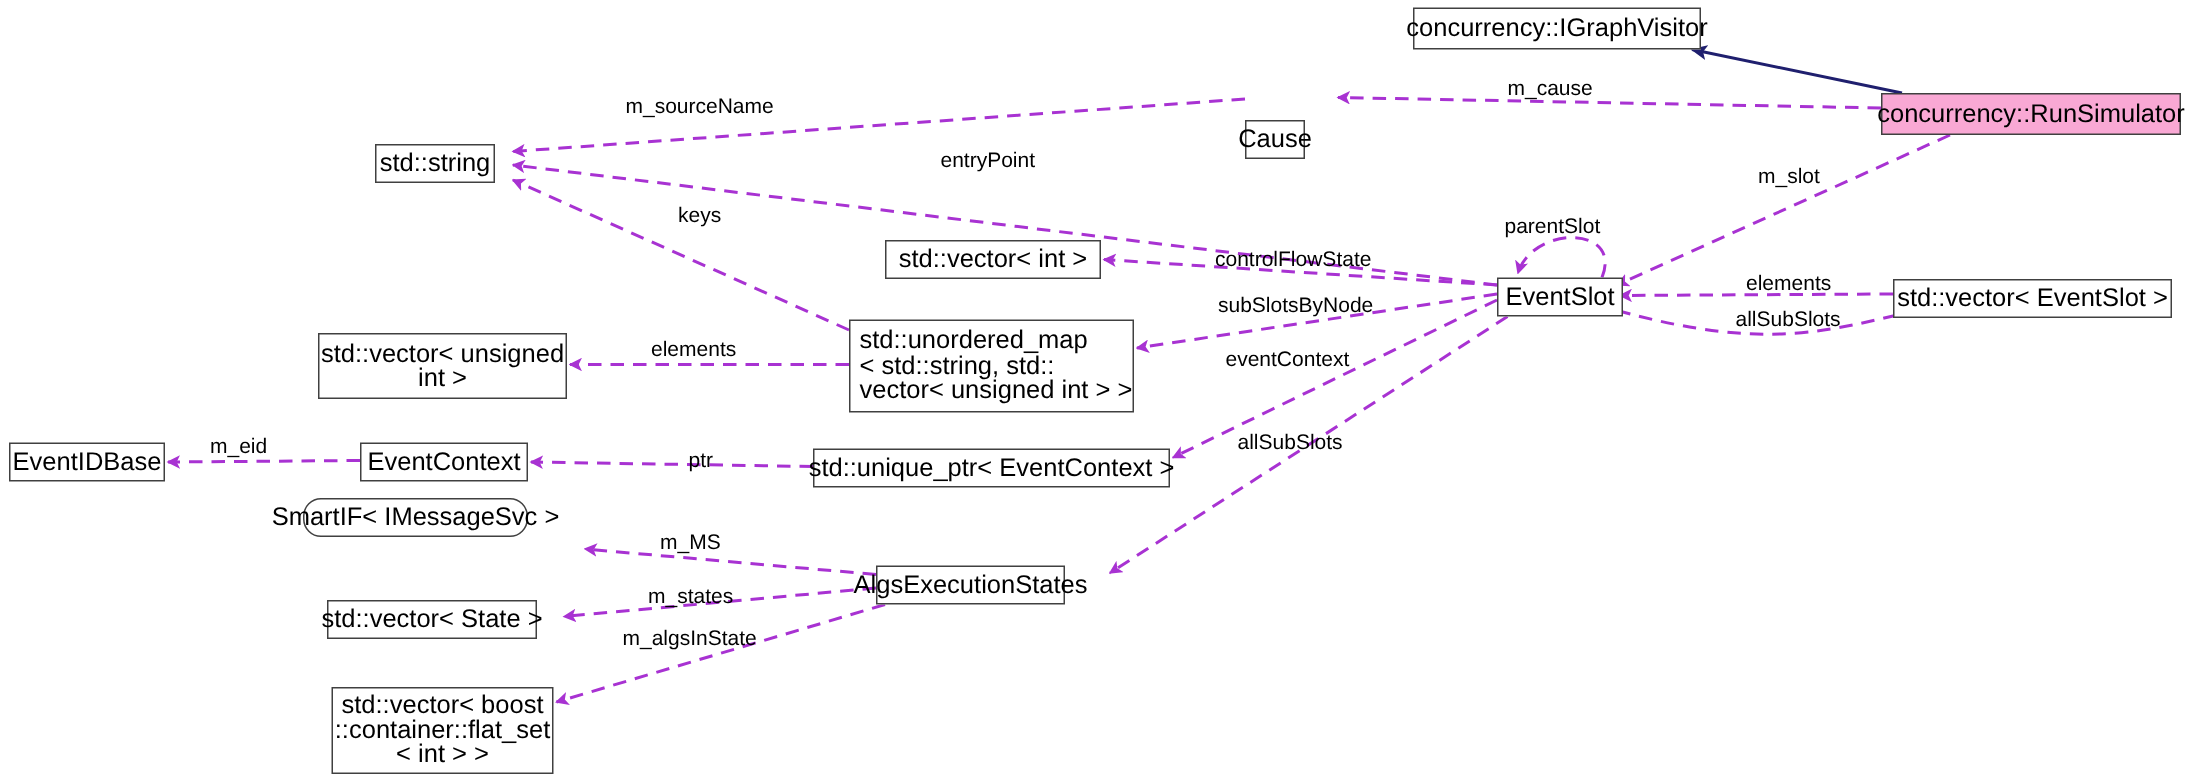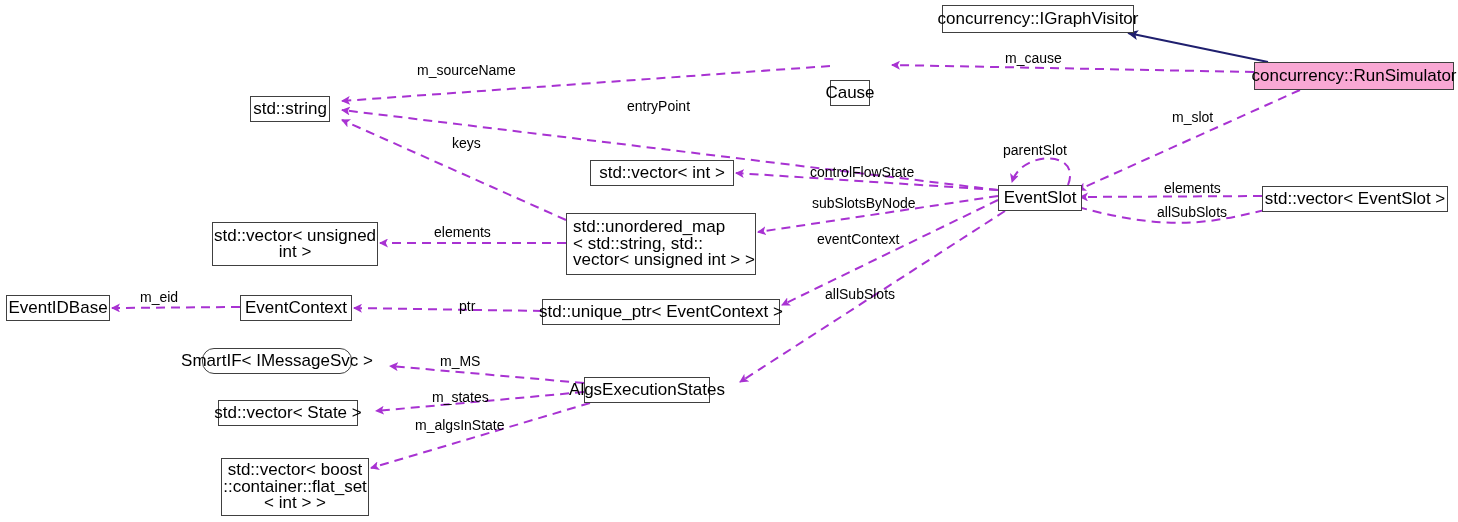--- a/index.html
+++ b/index.html
@@ -96,21 +96,21 @@
       <div class="node center" style="left: 998px; top: 185px; width: 84px; height: 26px; align-items: center;"><span>EventSlot</span></div>
       <div class="node center" style="left: 1262px; top: 186px; width: 186px; height: 26px;"><span>std::vector&lt; EventSlot &gt;</span></div>
       <div class="node center" style="left: 212px; top: 222px; width: 166px; height: 44px;"><span>std::vector&lt; unsigned
 int &gt;</span></div>
       <div class="node left" style="left: 566px; top: 213px; width: 190px; height: 62px;"><span>std::unordered_map
 &lt; std::string, std::
 vector&lt; unsigned int &gt; &gt;</span></div>
       <div class="node center" style="left: 6px; top: 295px; width: 104px; height: 26px;"><span>EventIDBase</span></div>
       <div class="node center" style="left: 240px; top: 295px; width: 112px; height: 26px;"><span>EventContext</span></div>
       <div class="node center" style="left: 542px; top: 299px; width: 238px; height: 26px;"><span>std::unique_ptr&lt; EventContext &gt;</span></div>
-      <div class="node center" style="left: 202px; top: 348px; width: 150px; height: 26px; border-radius: 12px;"><span>SmartIF&lt; IMessageSvc &gt;</span></div>
+      <div class="node center" style="left: 202px; top: 332px; width: 150px; height: 26px; border-radius: 12px;"><span>SmartIF&lt; IMessageSvc &gt;</span></div>
       <div class="node center" style="left: 584px; top: 377px; width: 126px; height: 26px;"><span>AlgsExecutionStates</span></div>
       <div class="node center" style="left: 218px; top: 400px; width: 140px; height: 26px;"><span>std::vector&lt; State &gt;</span></div>
       <div class="node center" style="left: 221px; top: 458px; width: 148px; height: 58px;"><span>std::vector&lt; boost
 ::container::flat_set
 &lt; int &gt; &gt;</span></div>
     </div>
   <div id="label-layer">
       <div class="edge-label" style="left: 417px; top: 63px;">m_sourceName</div>
       <div class="edge-label" style="left: 1005px; top: 51px;">m_cause</div>
       <div class="edge-label" style="left: 627px; top: 99px;">entryPoint</div>

